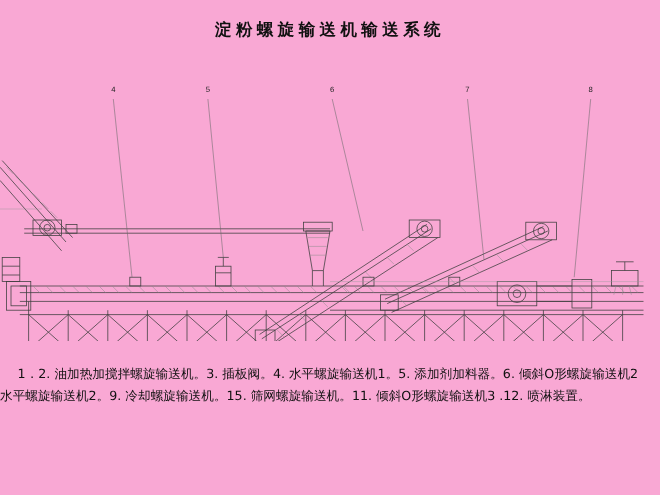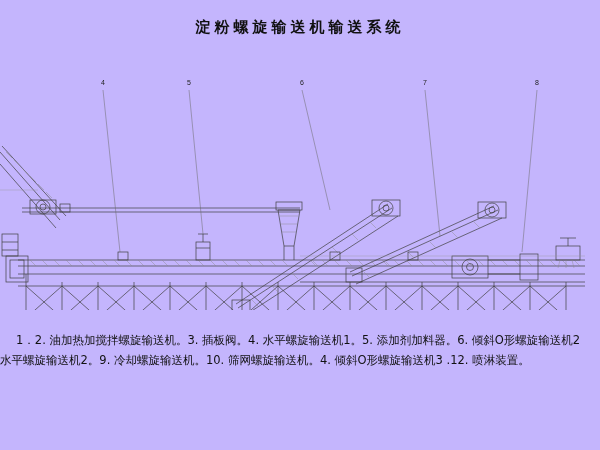--- a/index.html
+++ b/index.html
@@ -13,21 +13,21 @@
     position: relative;
     overflow: hidden;
     font-family: "Liberation Sans", sans-serif;
     color: #000000;
   }
   #page {
     position: absolute;
     left: 0; top: 0;
     width: 600px;
     height: 450px;
-    background: #c4b5fd;
+    background: #f9a8d4;
   }
   #title {
     position: absolute;
     left: 0;
     top: 18px;
     width: 600px;
     text-align: center;
     font-size: 15px;
     letter-spacing: 4px;
     font-weight: bold;
@@ -352,16 +352,16 @@
   <div id="callouts">
       <div class="callout-num" style="left: 103px; top: 26px;">4</div>
       <div class="callout-num" style="left: 189px; top: 26px;">5</div>
       <div class="callout-num" style="left: 302px; top: 26px;">6</div>
       <div class="callout-num" style="left: 425px; top: 26px;">7</div>
       <div class="callout-num" style="left: 537px; top: 26px;">8</div>
     </div>
 
   <div id="legend">
     <div class="legend-line l1">1．2. 油加热加搅拌螺旋输送机。3. 插板阀。4. 水平螺旋输送机1。5. 添加剂加料器。6. 倾斜O形螺旋输送机2</div>
-    <div class="legend-line l2">水平螺旋输送机2。9. 冷却螺旋输送机。10. 筛网螺旋输送机。4. 倾斜O形螺旋输送机3 .12. 喷淋装置。</div>
+    <div class="legend-line l2">水平螺旋输送机2。9. 冷却螺旋输送机。15. 筛网螺旋输送机。11. 倾斜O形螺旋输送机3 .12. 喷淋装置。</div>
   </div>
 
 </div>
 
 </body></html>

